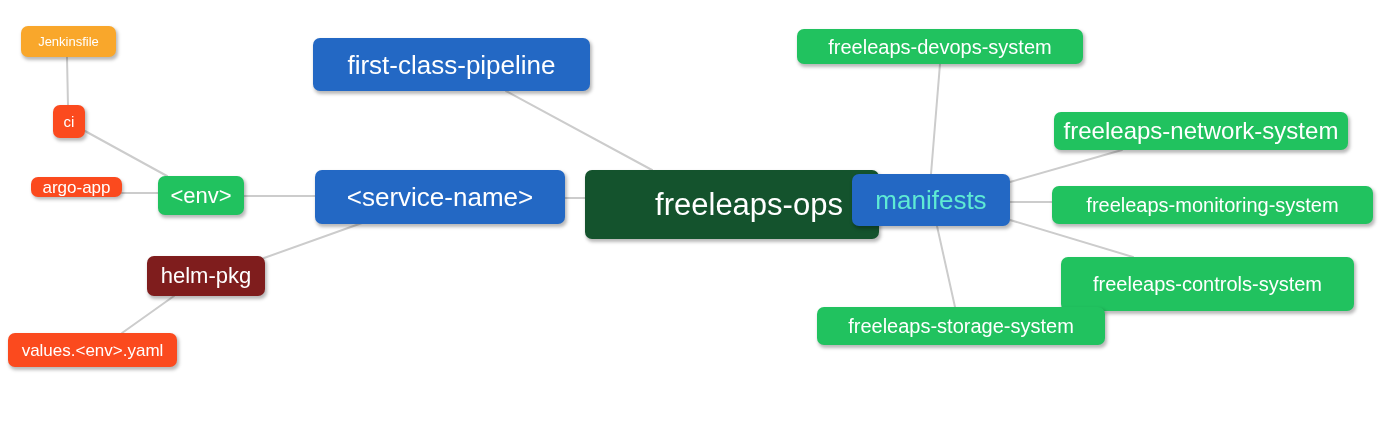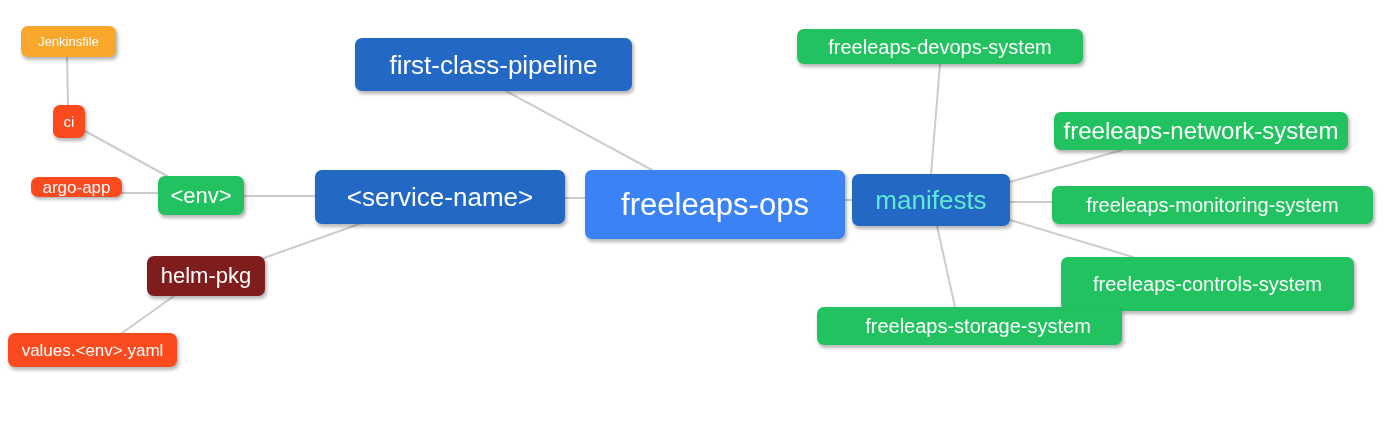--- a/index.html
+++ b/index.html
@@ -56,23 +56,23 @@
       <line x1="1010" y1="220" x2="1133" y2="257" stroke="#CCCCCC" stroke-width="2" stroke-linecap="round"></line>
       <line x1="937" y1="226" x2="955" y2="307" stroke="#CCCCCC" stroke-width="2" stroke-linecap="round"></line>
     </svg>
   <div>
       <div class="node" style="left: 21px; top: 26px; width: 95px; height: 31px; font-size: 13px; background-color: rgb(249, 167, 43); color: rgb(255, 255, 255);">Jenkinsfile</div>
       <div class="node" style="left: 53px; top: 105px; width: 32px; height: 33px; font-size: 15px; background-color: rgb(251, 74, 30); color: rgb(255, 255, 255);">ci</div>
       <div class="node" style="left: 31px; top: 177px; width: 91px; height: 20px; font-size: 17px; background-color: rgb(251, 74, 30); color: rgb(255, 255, 255);">argo-app</div>
       <div class="node" style="left: 158px; top: 176px; width: 86px; height: 39px; font-size: 22px; background-color: rgb(33, 194, 95); color: rgb(255, 255, 255);">&lt;env&gt;</div>
       <div class="node" style="left: 147px; top: 256px; width: 118px; height: 40px; font-size: 22px; background-color: #7f1d1d; color: rgb(255, 255, 255);">helm-pkg</div>
       <div class="node" style="left: 8px; top: 333px; width: 169px; height: 34px; font-size: 17px; background-color: rgb(251, 74, 30); color: rgb(255, 255, 255);">values.&lt;env&gt;.yaml</div>
-      <div class="node" style="left: 313px; top: 38px; width: 277px; height: 53px; font-size: 26px; background-color: rgb(35, 104, 196); color: rgb(255, 255, 255); margin-left: 42px;">first-class-pipeline</div>
+      <div class="node" style="left: 313px; top: 38px; width: 277px; height: 53px; font-size: 26px; background-color: rgb(35, 104, 196); color: rgb(255, 255, 255);">first-class-pipeline</div>
       <div class="node" style="left: 315px; top: 170px; width: 250px; height: 54px; font-size: 26px; background-color: rgb(35, 104, 196); color: rgb(255, 255, 255);">&lt;service-name&gt;</div>
-      <div class="node" style="left: 585px; top: 170px; width: 260px; height: 69px; font-size: 31px; background-color: #3b82f6; color: rgb(255, 255, 255);">freeleaps-ops</div>
+      <div class="node" style="left: 585px; top: 170px; width: 260px; height: 69px; font-size: 31px; background-color: #14532d; color: rgb(255, 255, 255); padding-left: 34px;">freeleaps-ops</div>
       <div class="node" style="left: 852px; top: 174px; width: 158px; height: 52px; font-size: 26px; background-color: rgb(35, 104, 196); color: #5eead4;">manifests</div>
       <div class="node" style="left: 797px; top: 29px; width: 286px; height: 35px; font-size: 20px; background-color: rgb(33, 194, 95); color: rgb(255, 255, 255);">freeleaps-devops-system</div>
       <div class="node" style="left: 1054px; top: 112px; width: 294px; height: 38px; font-size: 24px; background-color: rgb(33, 194, 95); color: rgb(255, 255, 255);">freeleaps-network-system</div>
       <div class="node" style="left: 1052px; top: 186px; width: 321px; height: 38px; font-size: 20px; background-color: rgb(33, 194, 95); color: rgb(255, 255, 255);">freeleaps-monitoring-system</div>
       <div class="node" style="left: 1061px; top: 257px; width: 293px; height: 54px; font-size: 20px; background-color: rgb(33, 194, 95); color: rgb(255, 255, 255);">freeleaps-controls-system</div>
-      <div class="node" style="left: 817px; top: 307px; width: 288px; height: 38px; font-size: 20px; background-color: rgb(33, 194, 95); color: rgb(255, 255, 255); padding-left: 17px;">freeleaps-storage-system</div>
+      <div class="node" style="left: 817px; top: 307px; width: 288px; height: 38px; font-size: 20px; background-color: rgb(33, 194, 95); color: rgb(255, 255, 255);">freeleaps-storage-system</div>
     </div>
 </div>
 
 </body></html>

